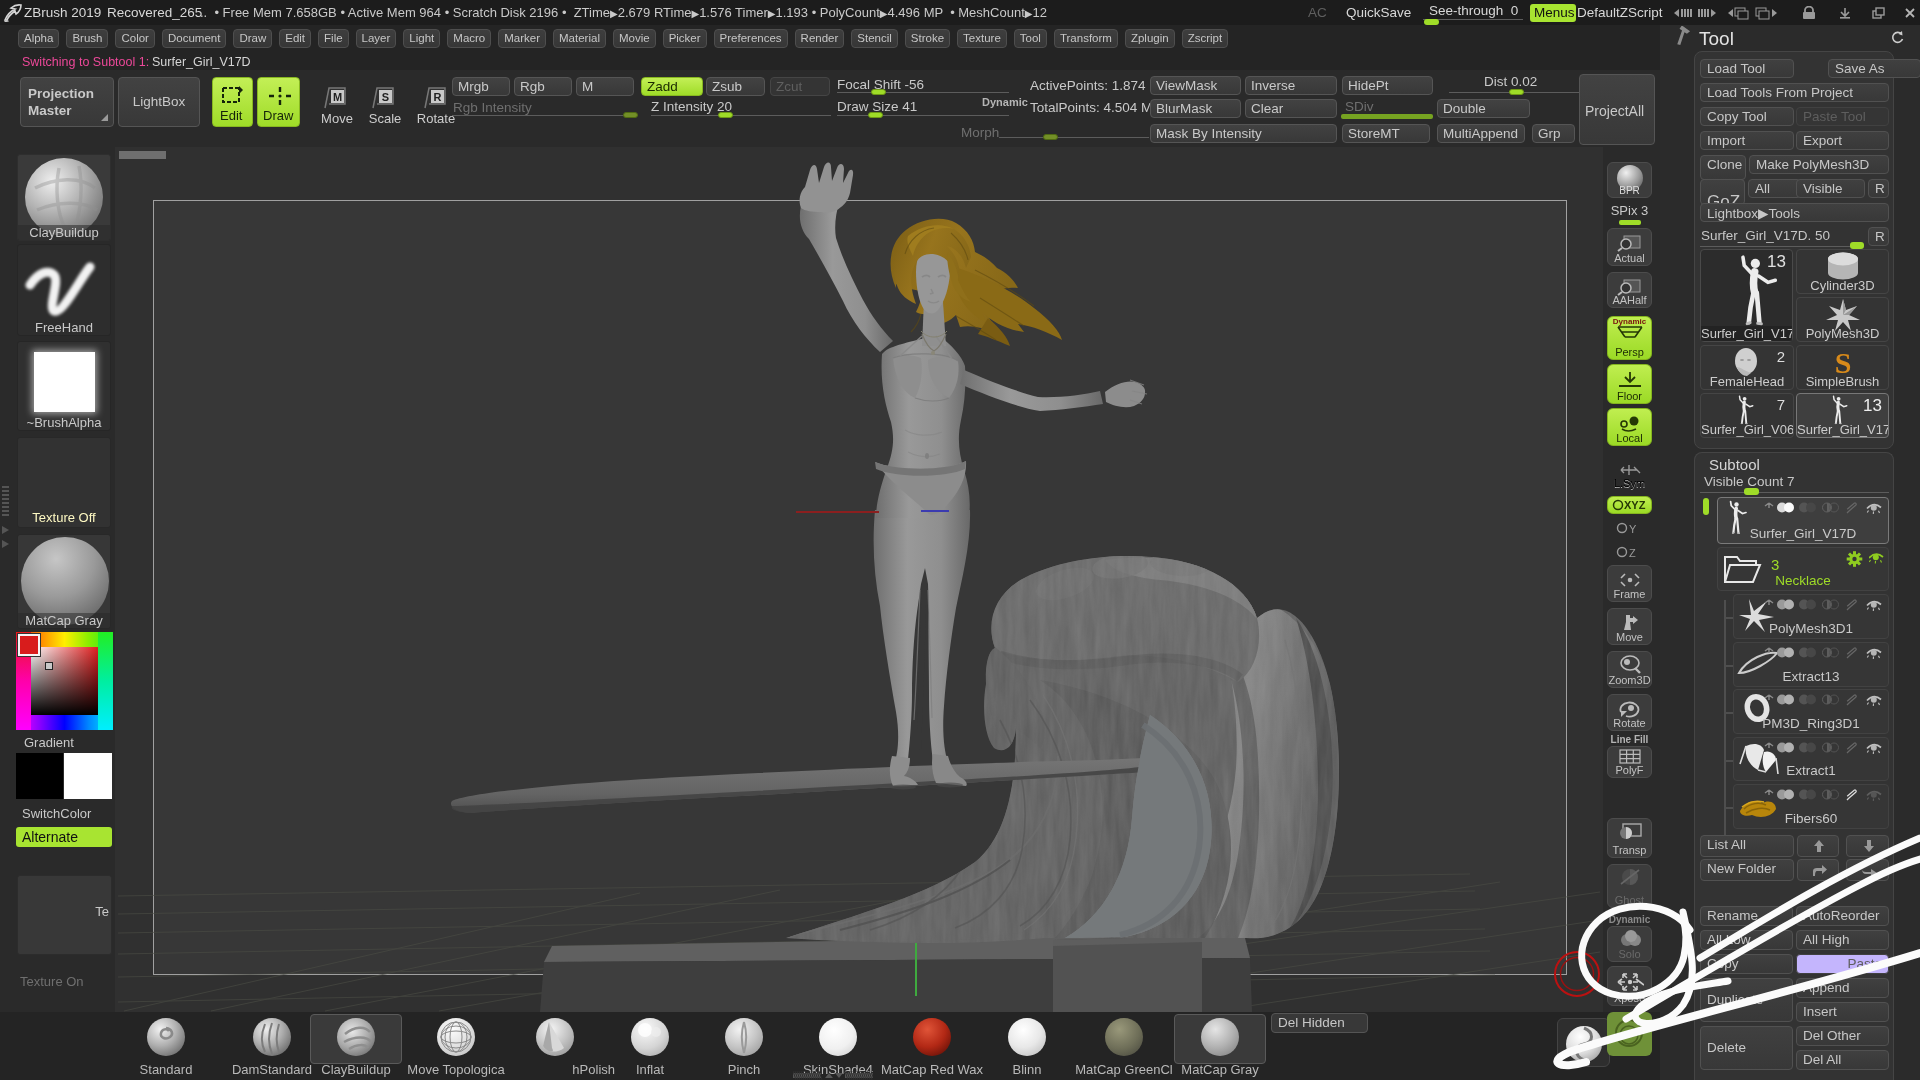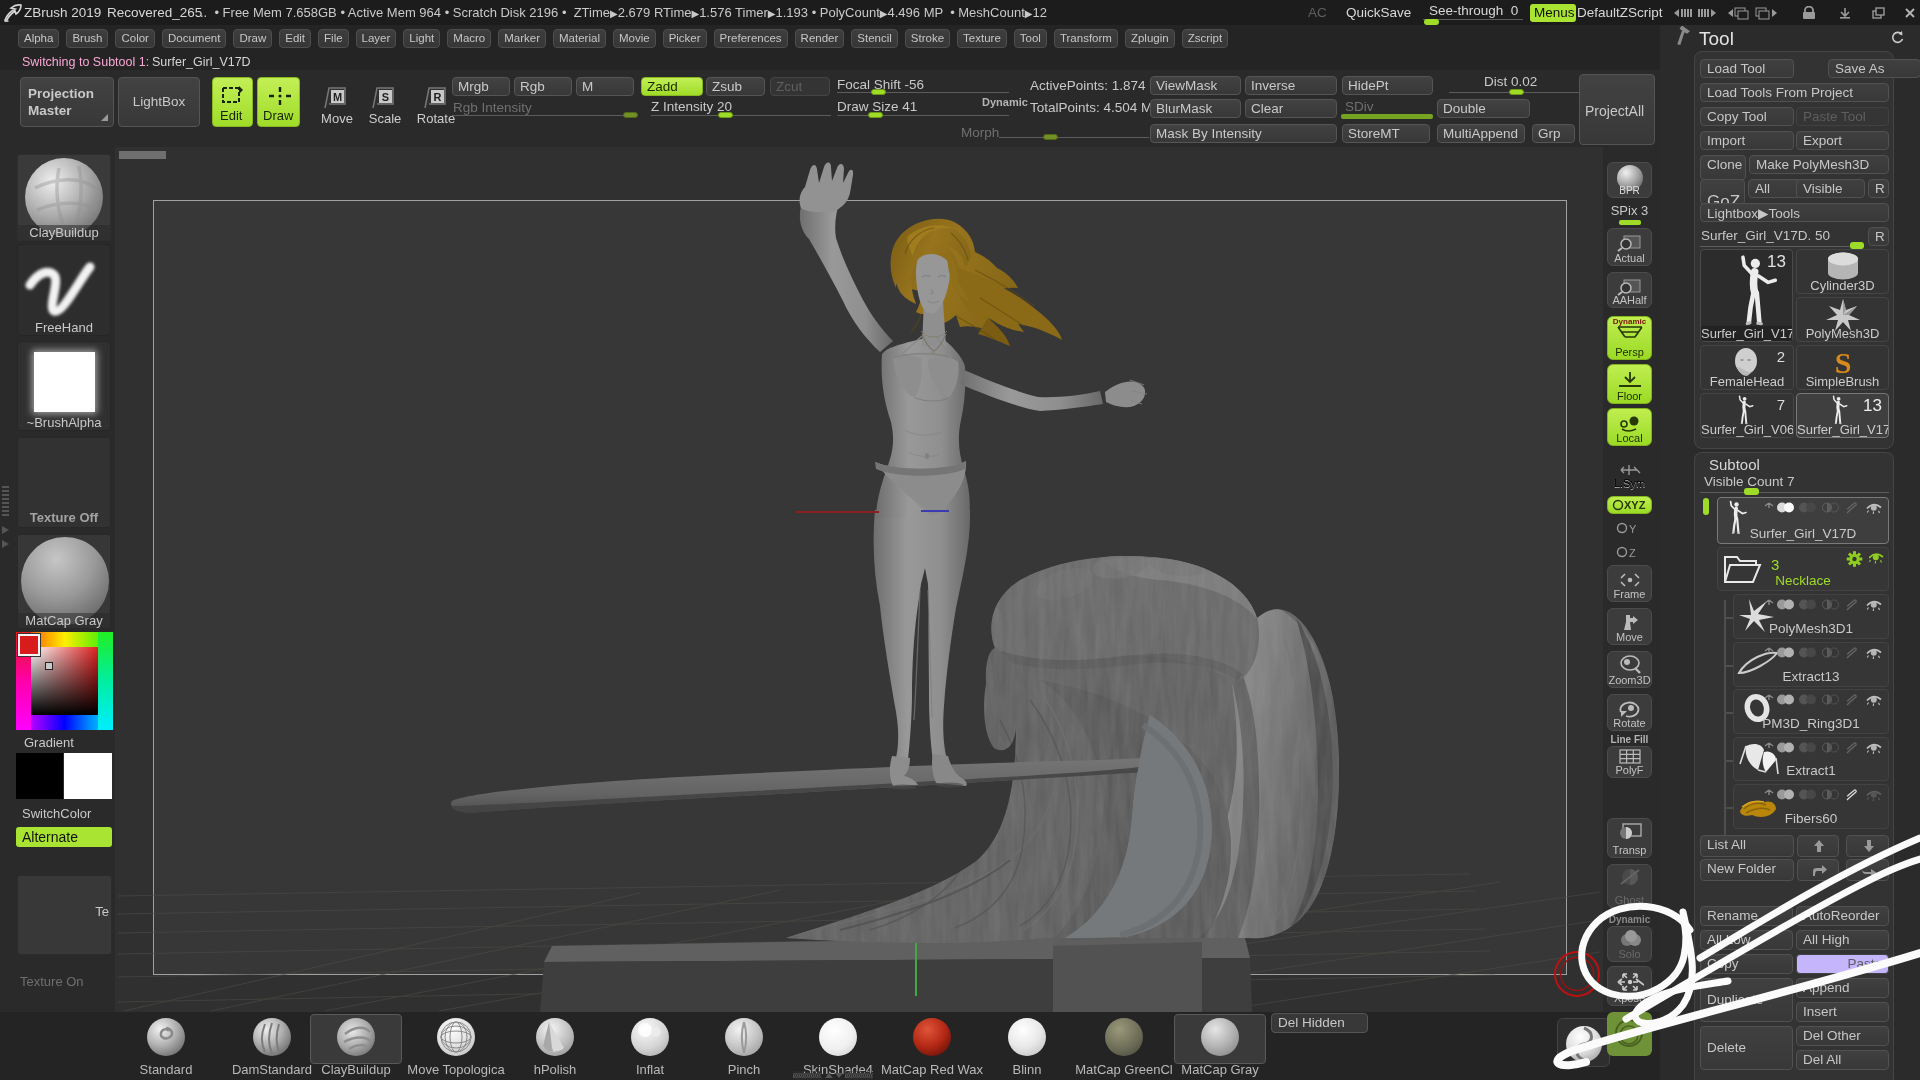--- a/index.html
+++ b/index.html
@@ -85,21 +85,21 @@
       <div style="background:linear-gradient(#3e3e3e,#363636);border:1px solid #4e4e4e;border-radius:4px;color:#c6c6c6;font-size:11.5px;padding:0px 5px;height:19px;line-height:17px;">Stencil</div>
       <div style="background:linear-gradient(#3e3e3e,#363636);border:1px solid #4e4e4e;border-radius:4px;color:#c6c6c6;font-size:11.5px;padding:0px 5px;height:19px;line-height:17px;">Stroke</div>
       <div style="background:linear-gradient(#3e3e3e,#363636);border:1px solid #4e4e4e;border-radius:4px;color:#c6c6c6;font-size:11.5px;padding:0px 5px;height:19px;line-height:17px;">Texture</div>
       <div style="background:linear-gradient(#3e3e3e,#363636);border:1px solid #4e4e4e;border-radius:4px;color:#c6c6c6;font-size:11.5px;padding:0px 5px;height:19px;line-height:17px;">Tool</div>
       <div style="background:linear-gradient(#3e3e3e,#363636);border:1px solid #4e4e4e;border-radius:4px;color:#c6c6c6;font-size:11.5px;padding:0px 5px;height:19px;line-height:17px;">Transform</div>
       <div style="background:linear-gradient(#3e3e3e,#363636);border:1px solid #4e4e4e;border-radius:4px;color:#c6c6c6;font-size:11.5px;padding:0px 5px;height:19px;line-height:17px;">Zplugin</div>
       <div style="background:linear-gradient(#3e3e3e,#363636);border:1px solid #4e4e4e;border-radius:4px;color:#c6c6c6;font-size:11.5px;padding:0px 5px;height:19px;line-height:17px;">Zscript</div>
     </div>
 
 <div class="abs" style="left:0;top:54px;width:1920px;height:16px;background:#242424;">
-  <span style="position:absolute;left:22px;top:1px;font-size:12.5px;color:#f9a8d4;">Switching to Subtool 1:</span>
+  <span style="position:absolute;left:22px;top:1px;font-size:12.5px;color:#ec4899;">Switching to Subtool 1:</span>
   <span style="position:absolute;left:152px;top:1px;font-size:12.5px;color:#d5d5d5;">Surfer_Girl_V17D</span>
 </div>
 
 <div class="abs" style="left:0;top:70px;width:1920px;height:77px;background:#2a2a2a;"></div>
 <div id="toolbar">
   <div class="btn" style="left:20px;top:77px;width:94px;height:50px;font-weight:bold;font-size:13.5px;padding:7px 7px;line-height:17px;white-space:normal;">Projection Master<svg style="position:absolute;right:4px;bottom:4px;" width="9" height="9">
           <path d="M1 8 L8 8 L8 1 Z" fill="#9a9a9a"></path>
         </svg></div>
   <div class="btn" style="left:118px;top:77px;width:82px;height:50px;font-size:13.5px;text-align:center;line-height:46px;">LightBox</div>
   <div class="btn green" style="left:212px;top:77px;width:41px;height:50px;">
@@ -201,21 +201,21 @@
     <svg width="92" height="88">
           <path d="M12 40 C20 28 30 24 36 30 C42 36 30 62 36 66 C44 70 62 34 72 22" fill="none" stroke="#f2f2f2" stroke-width="9" stroke-linecap="round" style="filter:blur(1.5px);"></path>
         </svg>
     <div style="position:absolute;bottom:0;width:100%;text-align:center;font-size:13px;color:#c9c9c9;">FreeHand</div>
   </div>
   <div class="abs" style="left:17px;top:341px;width:94px;height:90px;background:#303030;border-radius:3px;border:1px solid #262626;">
     <div style="position:absolute;left:16px;top:10px;width:61px;height:60px;background:#fff;box-shadow:0 0 7px 2px rgba(255,255,255,.55);"></div>
     <div style="position:absolute;bottom:0;width:100%;text-align:center;font-size:13px;color:#c9c9c9;">~BrushAlpha</div>
   </div>
   <div class="abs" style="left:17px;top:437px;width:94px;height:91px;background:#323232;border-radius:3px;border:1px solid #282828;">
-    <div style="position:absolute;bottom:2px;width:100%;text-align:center;font-size:13px;color:#a3a3a3;font-weight:bold;">Texture Off</div>
+    <div style="position:absolute;bottom:2px;width:100%;text-align:center;font-size:13px;color:#fef9c3;">Texture Off</div>
   </div>
   <div class="abs" style="left:17px;top:534px;width:94px;height:95px;background:#373737;border-radius:3px;border:1px solid #282828;">
     <div style="position:absolute;left:3px;top:2px;width:88px;height:88px;border-radius:50%;background:radial-gradient(circle at 40% 25%,#c6c6c6,#9a9a9a 45%,#626262 88%,#4e4e4e);"></div>
     <div style="position:absolute;bottom:0;width:100%;text-align:center;font-size:13px;color:#c9c9c9;background:rgba(40,40,40,.5);">MatCap Gray</div>
   </div>
   <div class="abs" style="left:16px;top:632px;width:97px;height:98px;background:conic-gradient(#f00,#ff0,#0f0,#0ff,#00f,#f0f,#f00);">
     <div style="position:absolute;left:0;top:0;width:97px;height:15px;background:linear-gradient(90deg,#e81818,#ff8800,#ffee00,#88ee00,#22ee22);"></div>
     <div style="position:absolute;left:0;bottom:0;width:97px;height:15px;background:linear-gradient(90deg,#ff00ff,#8800ff,#0000ff,#0088ff,#00eeff);"></div>
     <div style="position:absolute;left:0;top:0;width:15px;height:98px;background:linear-gradient(#e81818,#ff00aa,#ff00ff);"></div>
     <div style="position:absolute;right:0;top:0;width:15px;height:98px;background:linear-gradient(#22ee22,#00eea0,#00eeff);"></div>
@@ -959,21 +959,21 @@
           <ellipse cx="19" cy="19" rx="6" ry="15"></ellipse>
           <ellipse cx="19" cy="19" rx="11" ry="15"></ellipse>
         </g>
       </svg>
       <div style="position:absolute;left:396px;top:50px;width:120px;text-align:center;font-size:13px;color:#b9b9b9;overflow:hidden;white-space:nowrap;">Move Topologica</div>
       <div style="position:absolute;left:536px;top:6px;width:38px;height:38px;border-radius:50%;background:radial-gradient(circle at 40% 30%,#f5f5f5,#c2c2c2 50%,#8a8a8a);"></div>
       <svg style="position:absolute;left:536px;top:6px;" width="38" height="38">
         <path d="M13 4 L28 30 C20 36 10 34 7 28 Z" fill="#d8d8d8"></path>
         <path d="M13 4 L7 28 C10 34 20 36 16 30 Z" fill="#a8a8a8"></path>
       </svg>
-      <div style="position:absolute;left:495px;top:50px;width:120px;text-align:center;font-size:13px;color:#b9b9b9;overflow:hidden;white-space:nowrap;">hPolish</div>
+      <div style="position:absolute;left:495px;top:50px;width:120px;text-align:right;font-size:13px;color:#b9b9b9;overflow:hidden;white-space:nowrap;">hPolish</div>
       <div style="position:absolute;left:631px;top:6px;width:38px;height:38px;border-radius:50%;background:radial-gradient(circle at 38% 28%,#fafafa,#d5d5d5 55%,#9f9f9f);"></div>
       <svg style="position:absolute;left:631px;top:6px;" width="38" height="38">
         <circle cx="14" cy="12" r="7" fill="#fff" opacity="0.8"></circle>
         <circle cx="25" cy="14" r="5" fill="#eee" opacity="0.7"></circle>
       </svg>
       <div style="position:absolute;left:590px;top:50px;width:120px;text-align:center;font-size:13px;color:#b9b9b9;overflow:hidden;white-space:nowrap;">Inflat</div>
       <div style="position:absolute;left:725px;top:6px;width:38px;height:38px;border-radius:50%;background:radial-gradient(circle at 38% 30%,#f2f2f2,#c5c5c5 50%,#8f8f8f);"></div>
       <svg style="position:absolute;left:725px;top:6px;" width="38" height="38">
         <path d="M19 4 C16 14 16 24 19 35 M19 4 C22 14 22 24 19 35" fill="none" stroke="#9a9a9a" stroke-width="2"></path>
       </svg>

